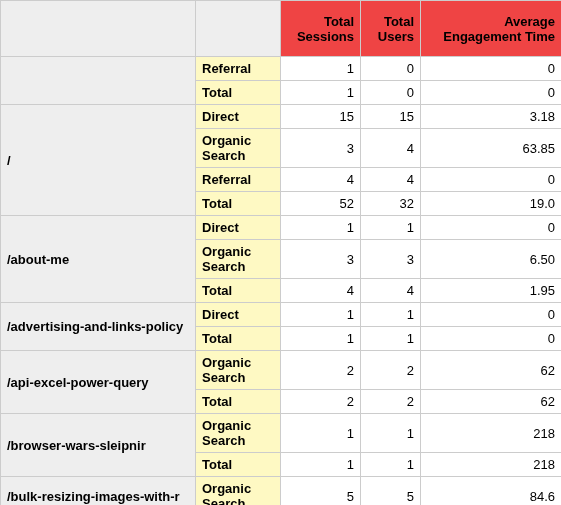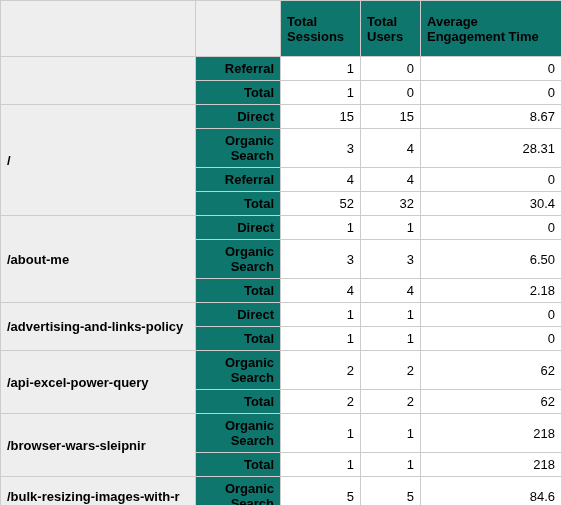--- a/index.html
+++ b/index.html
@@ -18,35 +18,35 @@
     border-collapse: collapse;
     width: 561px;
     table-layout: fixed;
   }
   th, td {
     border: 1px solid #ccc;
     padding: 4px 6px;
     vertical-align: middle;
   }
   thead th {
-    background: #0f766e;
+    background: #ef4444;
     font-weight: bold;
-    text-align: left;
+    text-align: right;
     height: 56px;
   }
   .rowlabel {
     background: #eee;
     font-weight: bold;
     text-align: left;
     word-wrap: break-word;
   }
   .sourcelabel {
-    background: #0f766e;
+    background: #fef9c3;
     font-weight: bold;
-    text-align: right;
+    text-align: left;
   }
   .num {
     text-align: right;
     background: #fff;
   }
   col.c-path { width: 195px; }
   col.c-src  { width: 85px; }
   col.c-sess { width: 80px; }
   col.c-user { width: 60px; }
   col.c-eng  { width: 141px; }
@@ -83,58 +83,58 @@
         <td class="sourcelabel">Total</td>
         <td class="num">1</td>
         <td class="num">0</td>
         <td class="num">0</td>
       </tr>
       <tr>
         <td class="rowlabel" rowspan="4">/</td>
         <td class="sourcelabel">Direct</td>
         <td class="num">15</td>
         <td class="num">15</td>
-        <td class="num">8.67</td>
+        <td class="num">3.18</td>
       </tr>
       <tr>
         <td class="sourcelabel">Organic Search</td>
         <td class="num">3</td>
         <td class="num">4</td>
-        <td class="num">28.31</td>
+        <td class="num">63.85</td>
       </tr>
       <tr>
         <td class="sourcelabel">Referral</td>
         <td class="num">4</td>
         <td class="num">4</td>
         <td class="num">0</td>
       </tr>
       <tr>
         <td class="sourcelabel">Total</td>
         <td class="num">52</td>
         <td class="num">32</td>
-        <td class="num">30.4</td>
+        <td class="num">19.0</td>
       </tr>
       <tr>
         <td class="rowlabel" rowspan="3">/about-me</td>
         <td class="sourcelabel">Direct</td>
         <td class="num">1</td>
         <td class="num">1</td>
         <td class="num">0</td>
       </tr>
       <tr>
         <td class="sourcelabel">Organic Search</td>
         <td class="num">3</td>
         <td class="num">3</td>
         <td class="num">6.50</td>
       </tr>
       <tr>
         <td class="sourcelabel">Total</td>
         <td class="num">4</td>
         <td class="num">4</td>
-        <td class="num">2.18</td>
+        <td class="num">1.95</td>
       </tr>
       <tr>
         <td class="rowlabel" rowspan="2">/advertising-and-links-policy</td>
         <td class="sourcelabel">Direct</td>
         <td class="num">1</td>
         <td class="num">1</td>
         <td class="num">0</td>
       </tr>
       <tr>
         <td class="sourcelabel">Total</td>

